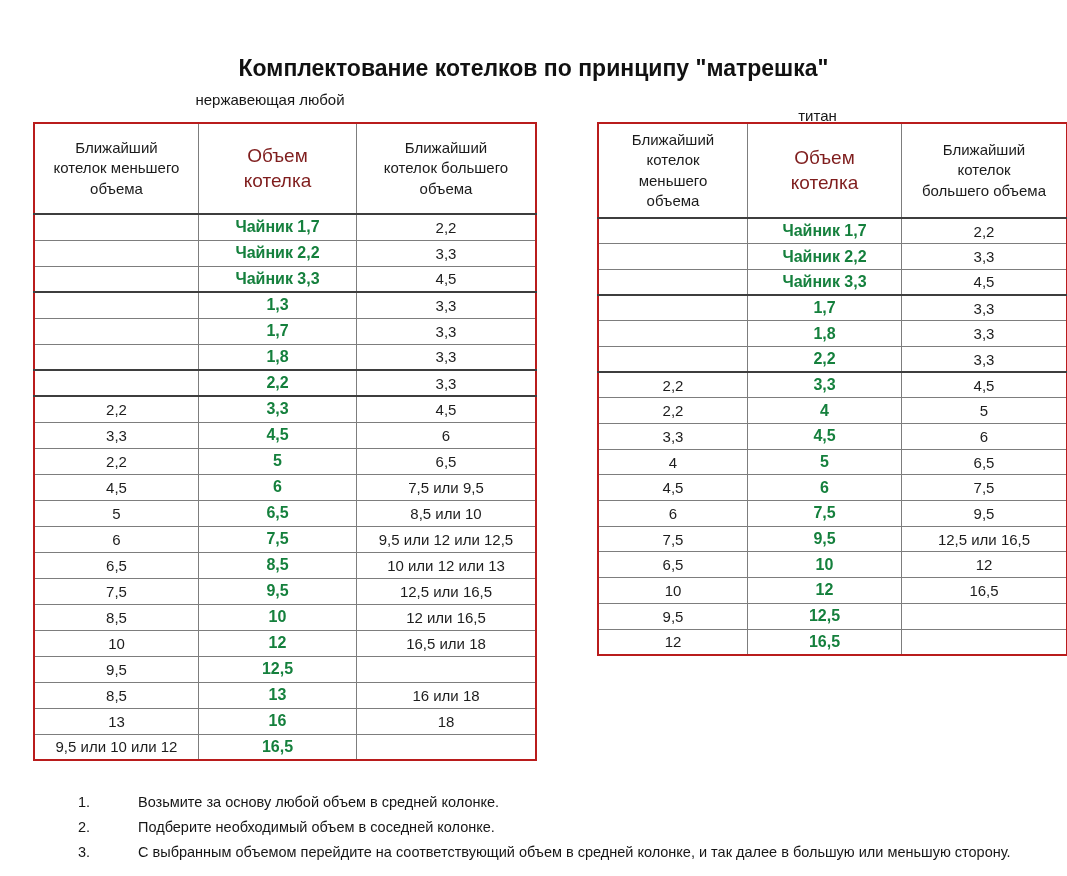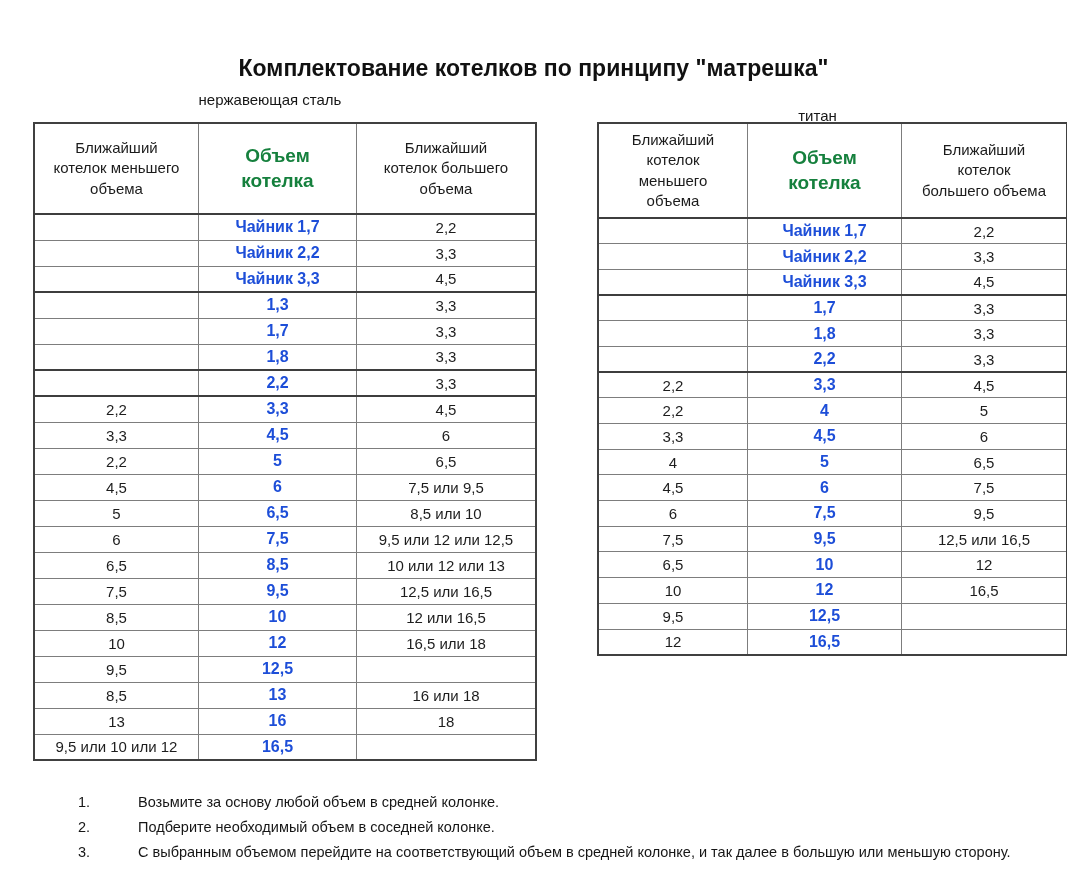--- a/index.html
+++ b/index.html
@@ -34,21 +34,21 @@
     color: #161616;
   }
   .sub-left  { left: 33px;  width: 474px; }
   .sub-right { left: 597px; width: 441px; margin-top: 16px; }
 
   table.pots-table {
     position: absolute;
     border-collapse: collapse;
     table-layout: fixed;
     background: #fff;
-    border: 2px solid #404040;
+    border: 2px solid #b91c1c;
   }
   .table-left  { left: 33px;  top: 122px; width: 474px; }
   .table-right { left: 597px; top: 122px; width: 441px; }
 
   .pots-table th, .pots-table td {
     border: 1px solid #7d7d7d;
     text-align: center;
     vertical-align: middle;
     padding: 0 4px;
     overflow: hidden;
@@ -58,40 +58,40 @@
     font-size: 15px;
     line-height: 1.35;
     white-space: pre-line;
     border-bottom: 2px solid #3e3e3e;
     color: #1b1b1b;
   }
   .table-left thead th  { height: 89px; }
   .table-right thead th { height: 93px; }
 
   .pots-table thead th.col1 {
-    font-weight: 700;
+    font-weight: 400;
     font-size: 19px;
     line-height: 1.3;
-    color: #15803d;
+    color: #7f1d1d;
   }
   .table-left  .col0 { width: 155px; }
   .table-left  .col1 { width: 149px; }
   .table-left  .col2 { width: 170px; }
   .table-right .col0 { width: 140px; }
   .table-right .col1 { width: 145px; }
   .table-right .col2 { width: 156px; }
 
   .table-left  tbody tr { height: 26px; }
   .table-right tbody tr { height: 25.7px; }
 
   .pots-table tbody td { font-size: 15px; color: #1d1d1d; }
   .pots-table tbody td.col1 {
     font-weight: 700;
     font-size: 16px;
-    color: #1d4ed8;
+    color: #15803d;
     margin-left: 46px;
   }
   .pots-table tbody tr.thick td {
     border-bottom: 2px solid #3e3e3e;
   }
 
   .notes {
     position: absolute;
     left: 78px;
     top: 794px;
@@ -107,21 +107,21 @@
   .note-num { flex: 0 0 37px; }
   .note-text { flex: 1 1 auto; margin-left: 23px; }
 </style>
 </head>
 <body>
 
 <div class="page">
 
   <h1 class="page-title">Комплектование котелков по принципу "матрешка"</h1>
 
-  <div class="subtitle sub-left">нержавеющая сталь</div>
+  <div class="subtitle sub-left">нержавеющая любой</div>
 
   <div class="subtitle sub-right">титан</div>
 
   <table class="pots-table table-left">
       <thead>
         <tr>
           <th class="col0">Ближайший
 котелок меньшего
 объема</th>
           <th class="col1">Объем

